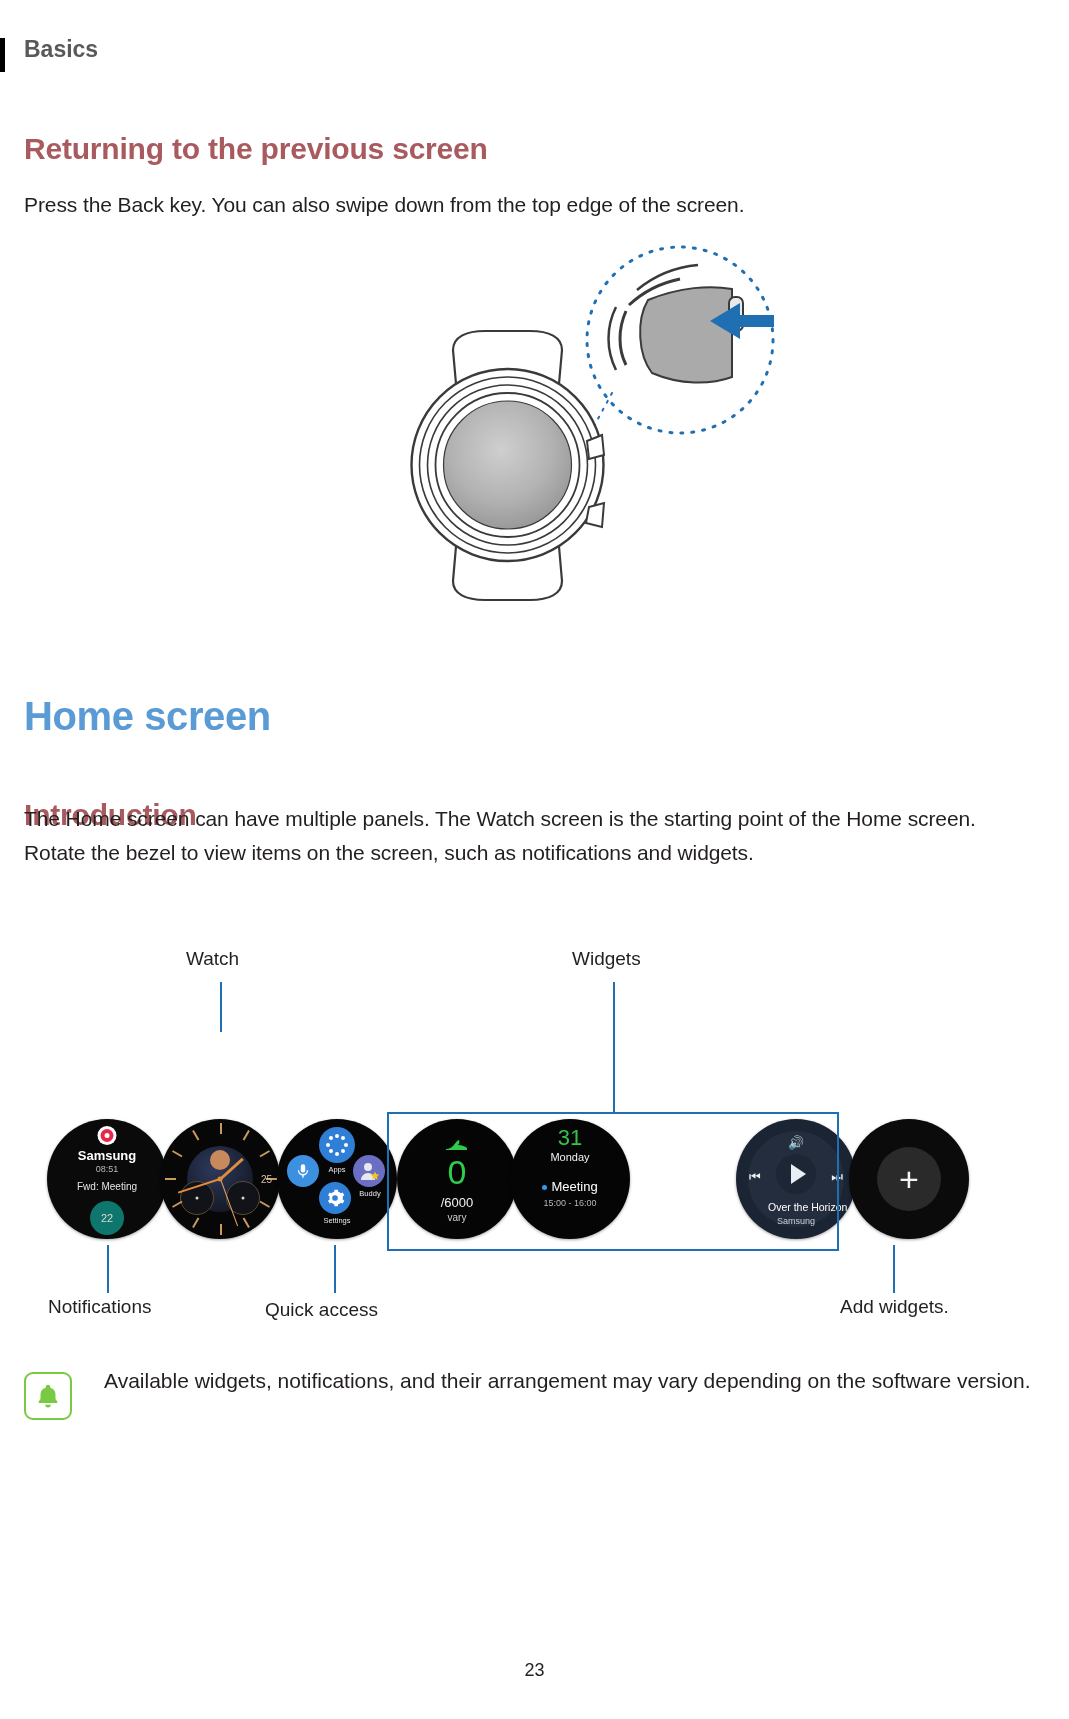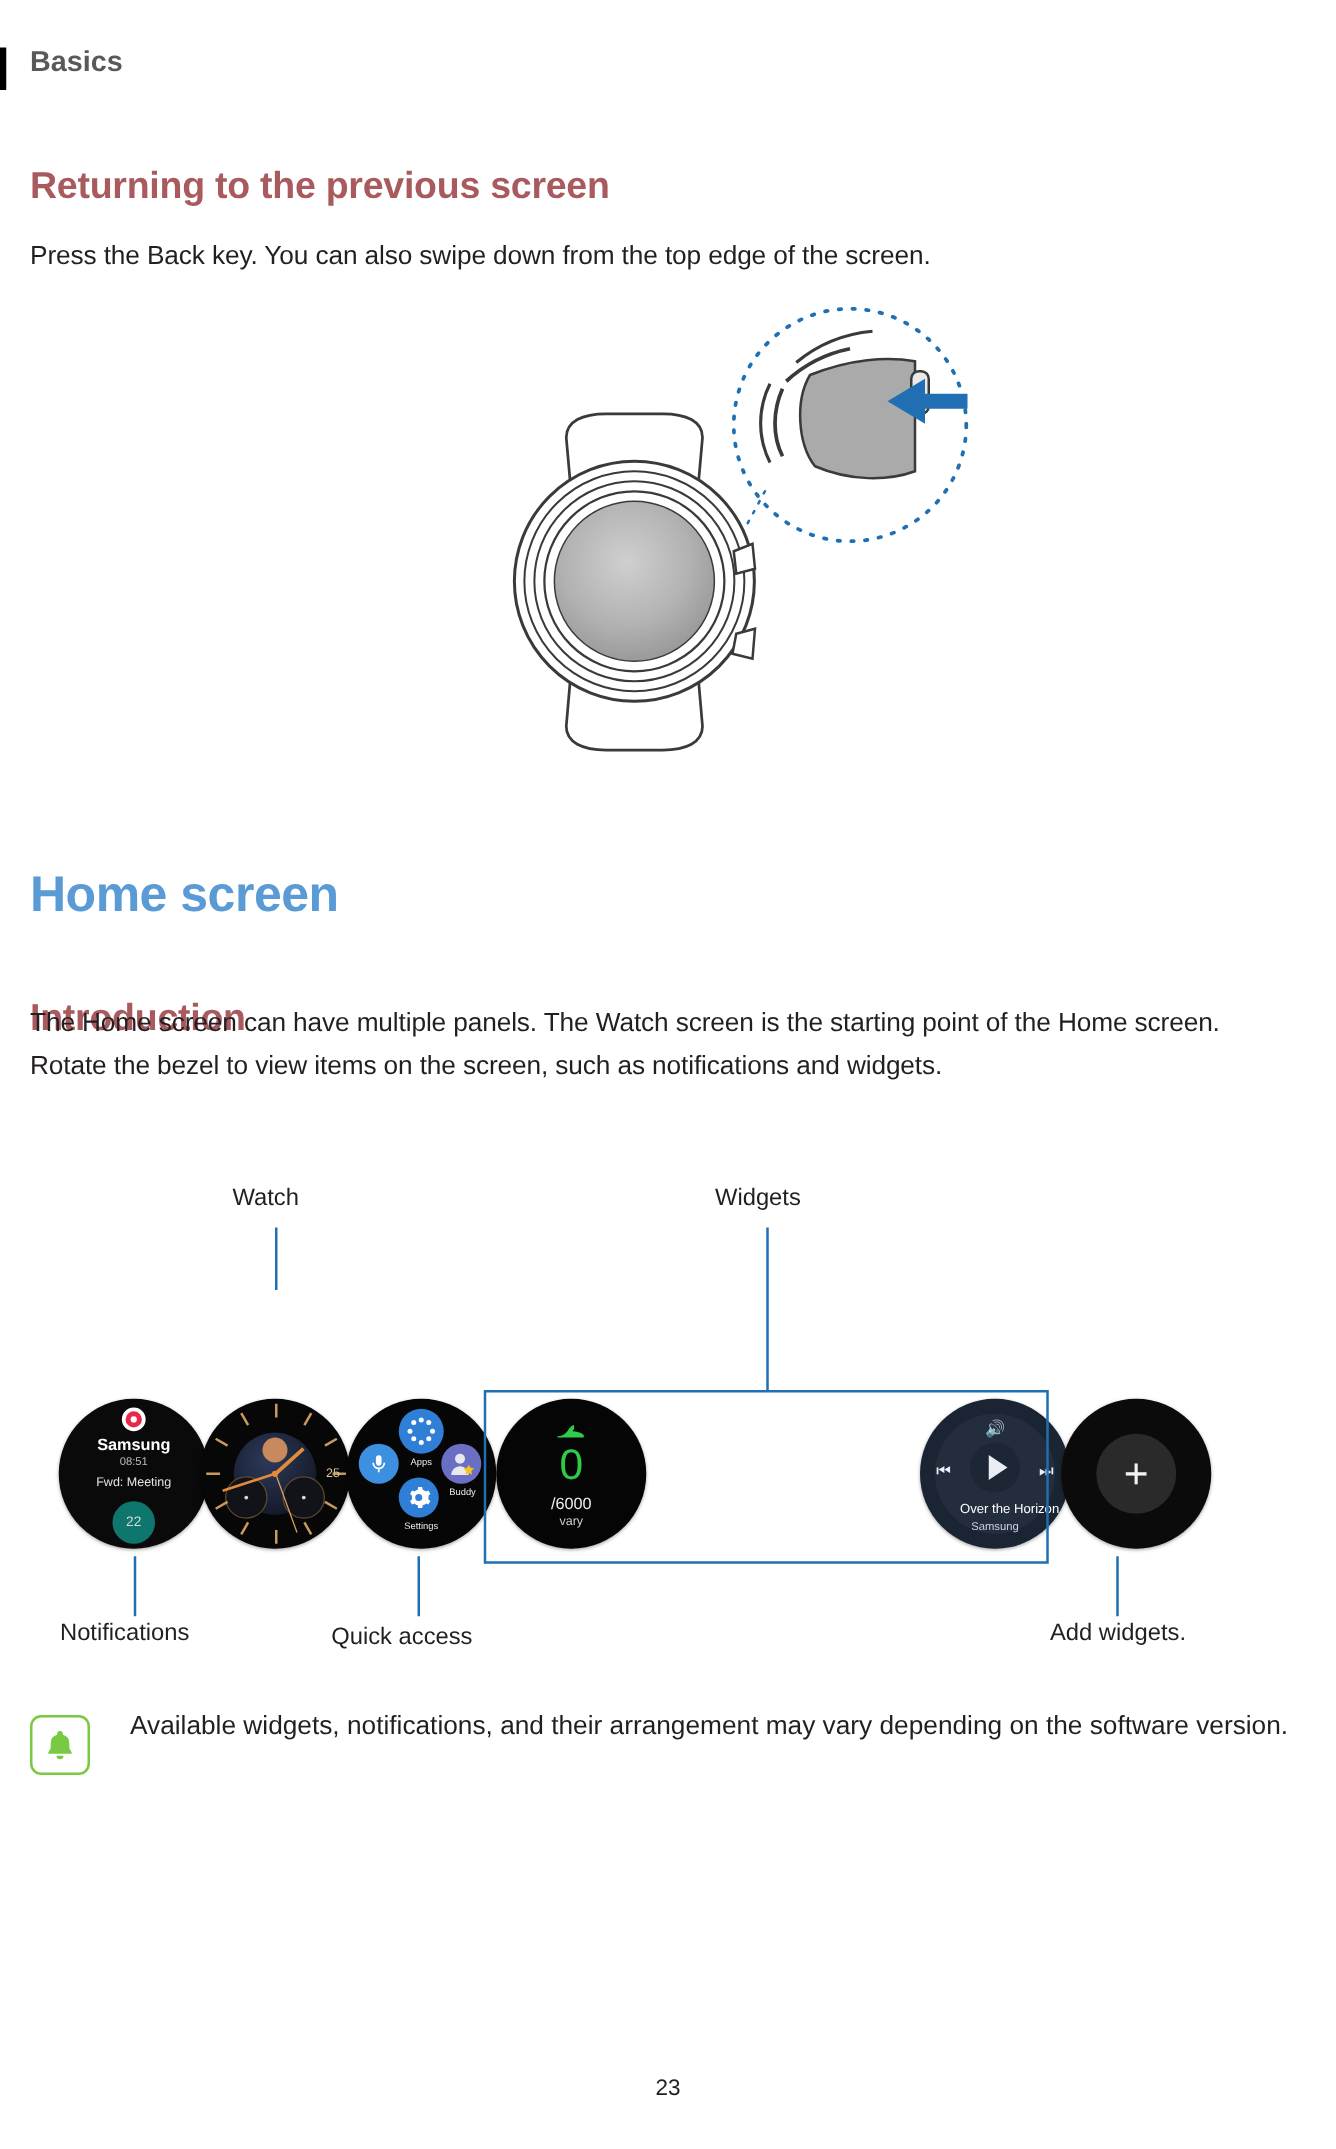--- a/index.html
+++ b/index.html
@@ -544,20 +544,28 @@
     <div class="shoe">
       <svg width="24" height="14" viewBox="0 0 24 14">
           <path d="M1 11c3 0 5-1 7-3 2-2 3-5 6-6 1 2 0 4-1 5 3 0 7 1 9 3v2H1z" fill="#2ecc4a"></path>
         </svg>
     </div>
     <div class="big">0</div>
     <div class="goal">/6000</div>
     <div class="unit">vary</div>
   </div>
 
+  <div class="watch w-cal" style="left:510px;">
+    <div class="day-num">31</div>
+    <div class="day-name">Monday</div>
+    <div class="ev-row">
+      <span class="dot"></span><span>Meeting</span>
+    </div>
+    <div class="ev-time">15:00 - 16:00</div>
+  </div>
 
 
   <div class="watch w-music" style="left:736px;">
     <div class="ring"></div>
     <div class="vol">🔊</div>
     <div class="prev">⏮</div>
     <div class="next">⏭</div>
     <div class="inner-ring">
         <span class="play"></span>
       </div>

